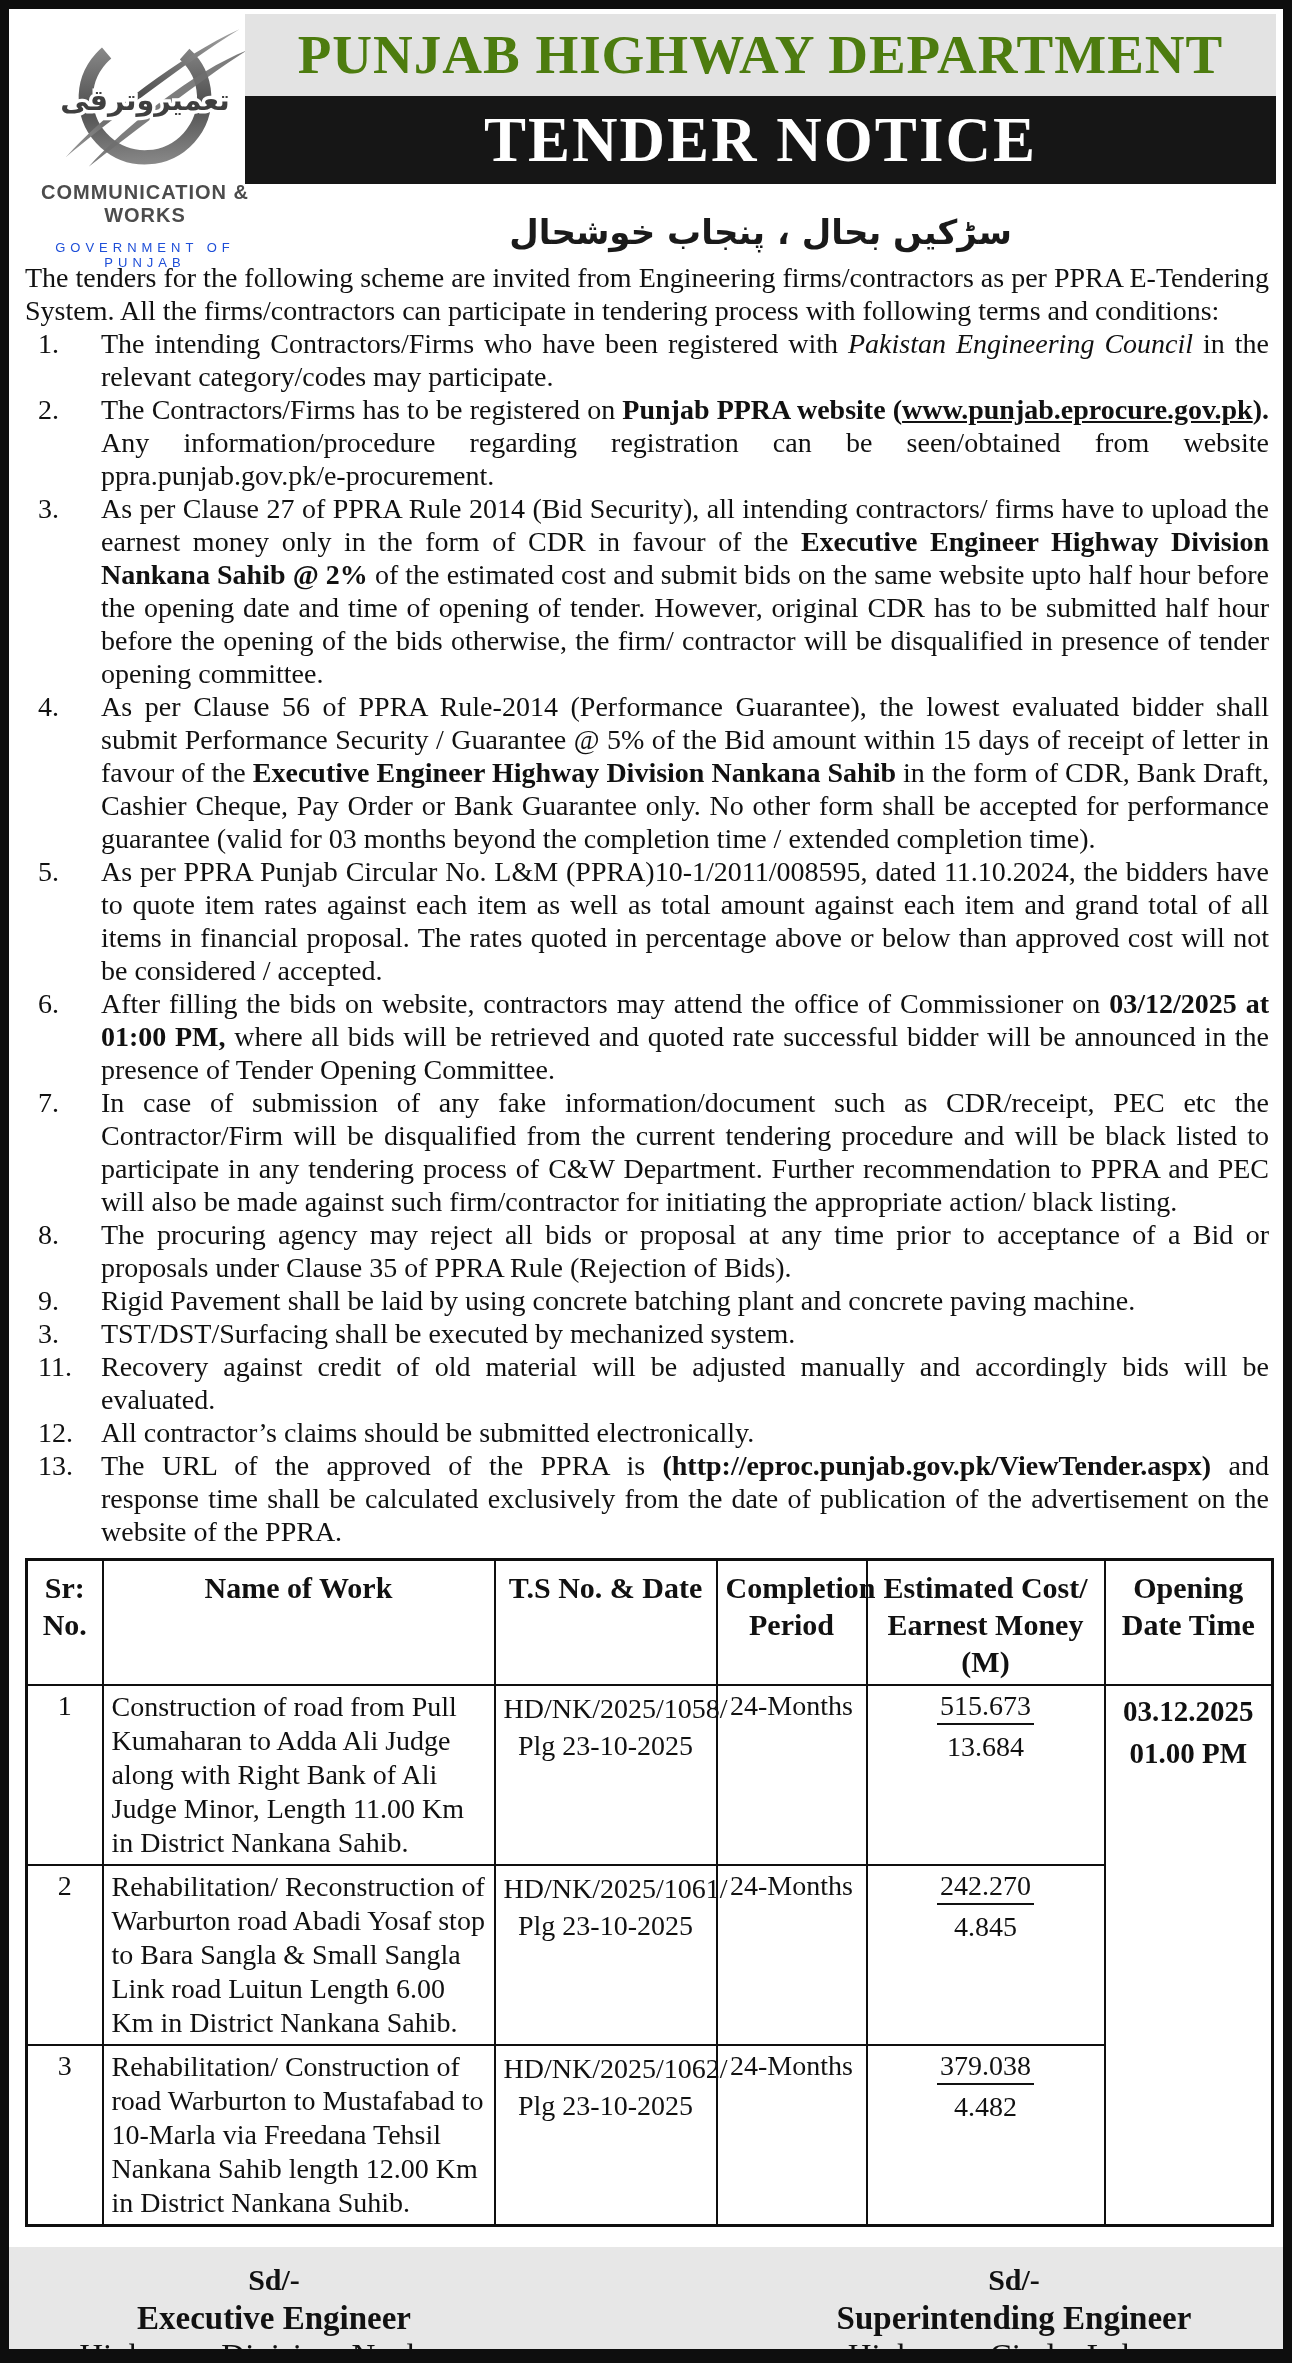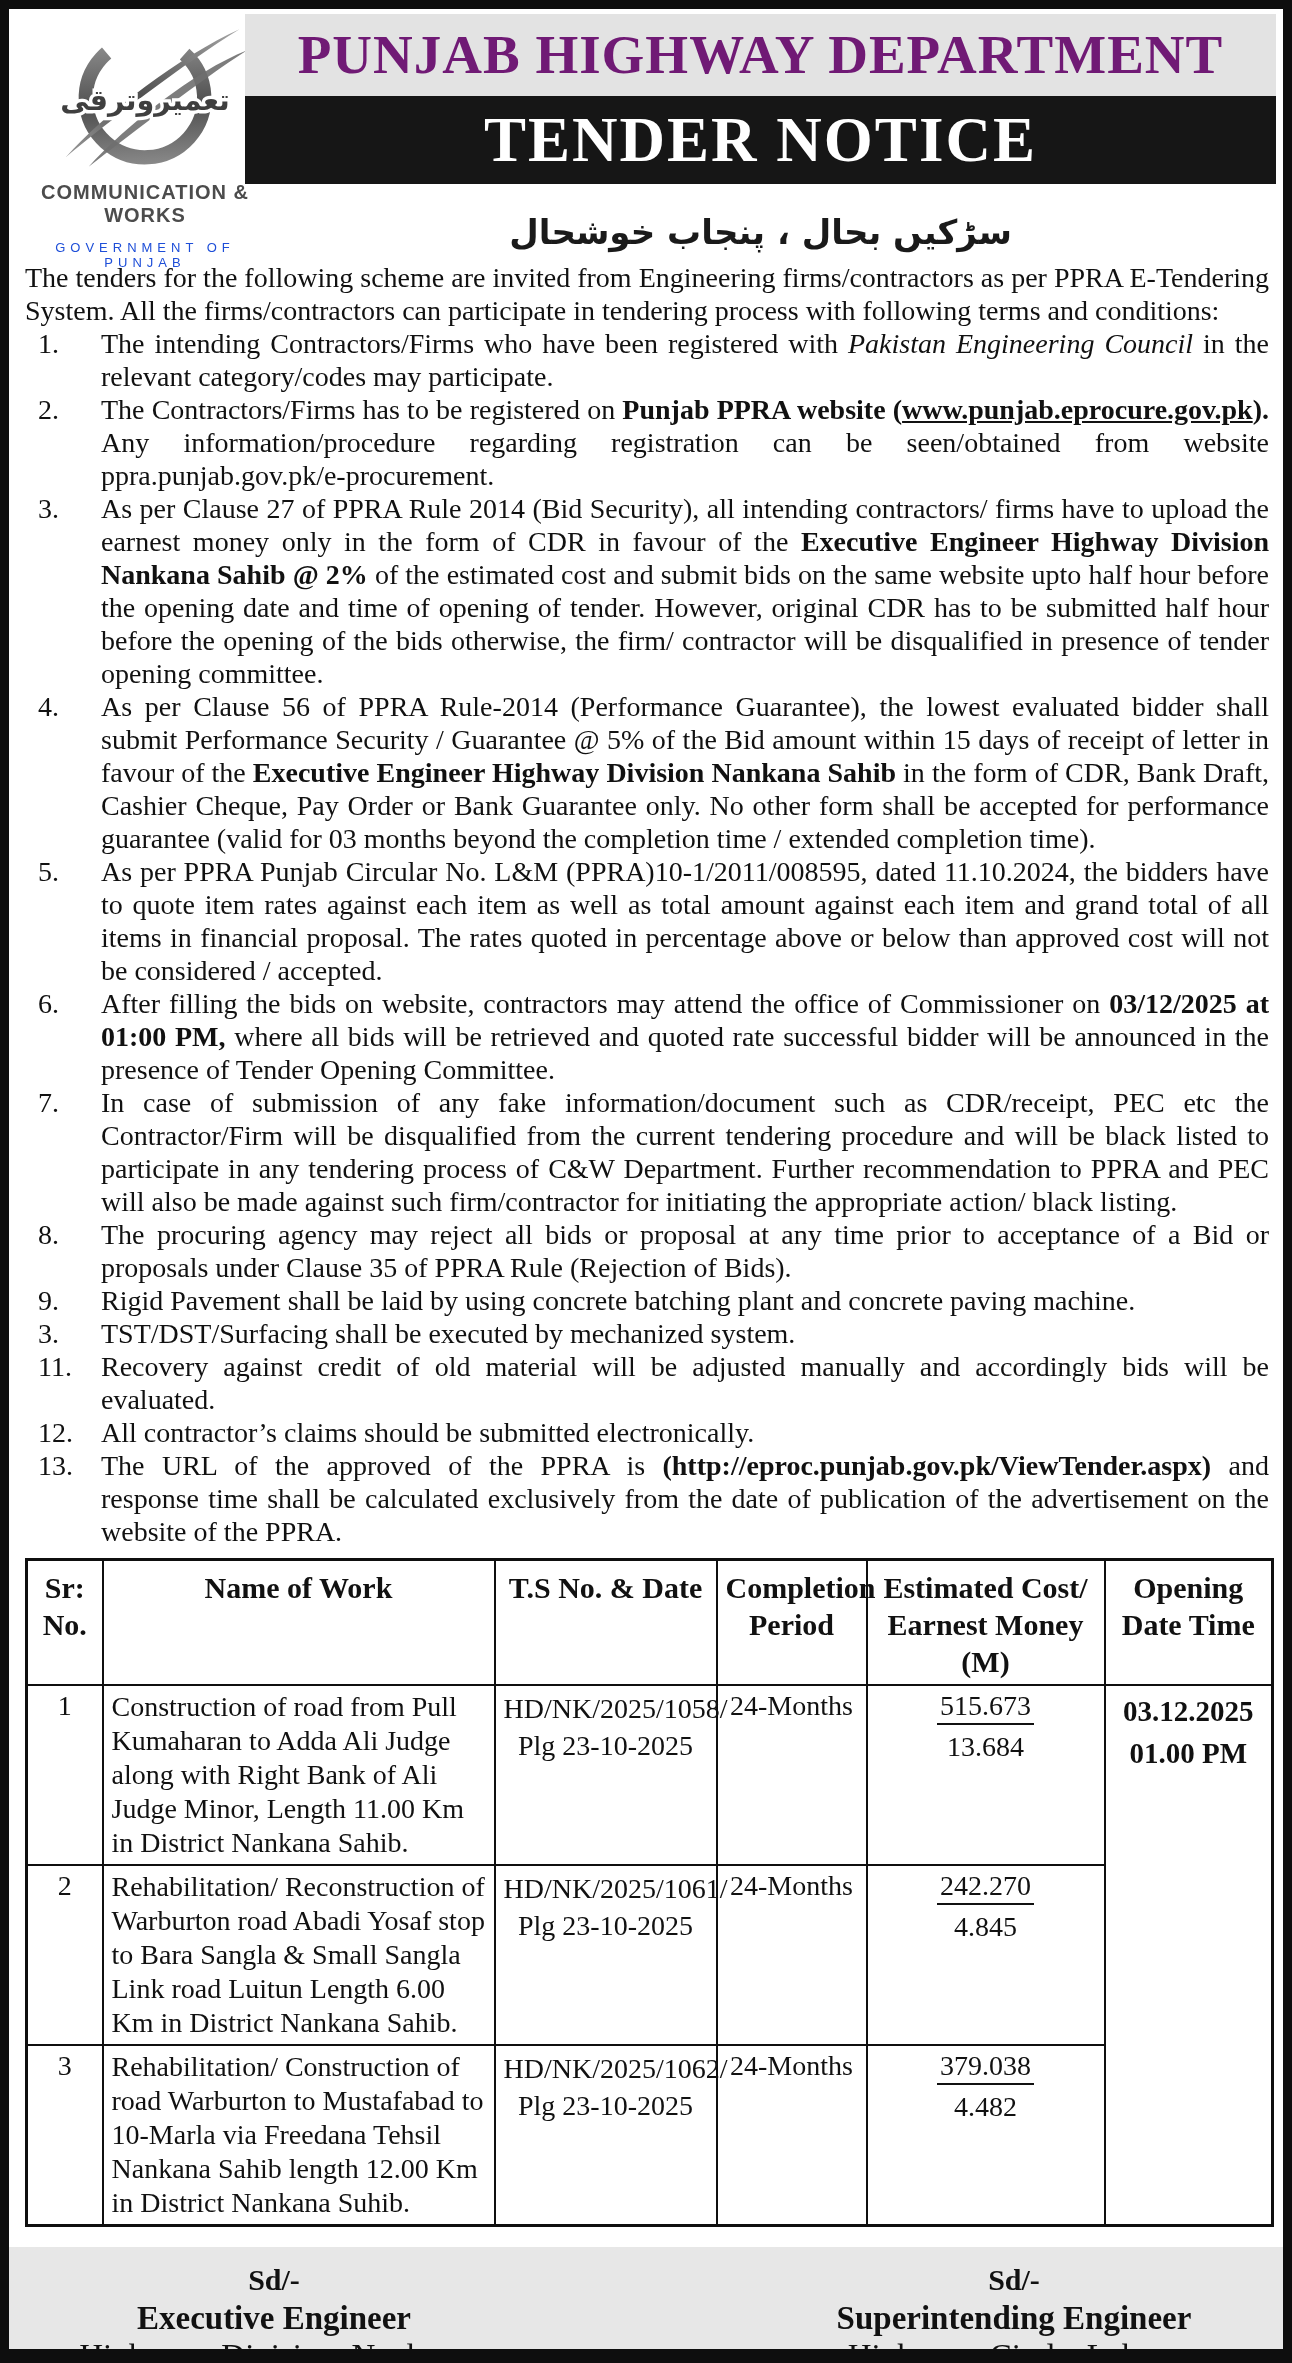--- a/index.html
+++ b/index.html
@@ -18,21 +18,21 @@
     position:relative;overflow:hidden;
   }
   
   .header{position:relative;height:244px;}
   .logo{position:absolute;left:10px;top:12px;width:252px;text-align:center;}
   .logo svg{display:block;margin:0 auto;}
   .org1{font-family:"Liberation Sans",sans-serif;font-weight:bold;font-size:20px;color:#4c4c4c;letter-spacing:1px;margin-top:2px;}
   .org2{font-family:"Liberation Sans",sans-serif;font-size:13px;color:#1d4ed8;letter-spacing:5px;margin-top:13px;}
   .titles{position:absolute;left:236px;right:7px;top:5px;}
   .band-gray{background:var(--band-gray);height:82px;line-height:82px;text-align:center;
-    font-weight:bold;font-size:55px;letter-spacing:1px;color:#701a75;}
+    font-weight:bold;font-size:55px;letter-spacing:1px;color:#4d7c0f;}
   .band-black{background:var(--band-black);height:88px;line-height:88px;text-align:center;
     font-weight:bold;font-size:63px;letter-spacing:2px;color:#ffffff;}
   .tagline{margin-top:28px;text-align:center;direction:rtl;
     font-family:"DejaVu Sans",sans-serif;font-weight:bold;font-size:34px;color:#1a1a1a;}
   
   .body-text{padding:8px 14px 0 16px;font-size:28px;line-height:33px;text-align:justify;}
   .intro{margin:0 0 0 0;}
   .cond{display:flex;}
   .num{flex:0 0 76px;padding-left:13px;}
   .ctext{flex:1;text-align:justify;}

